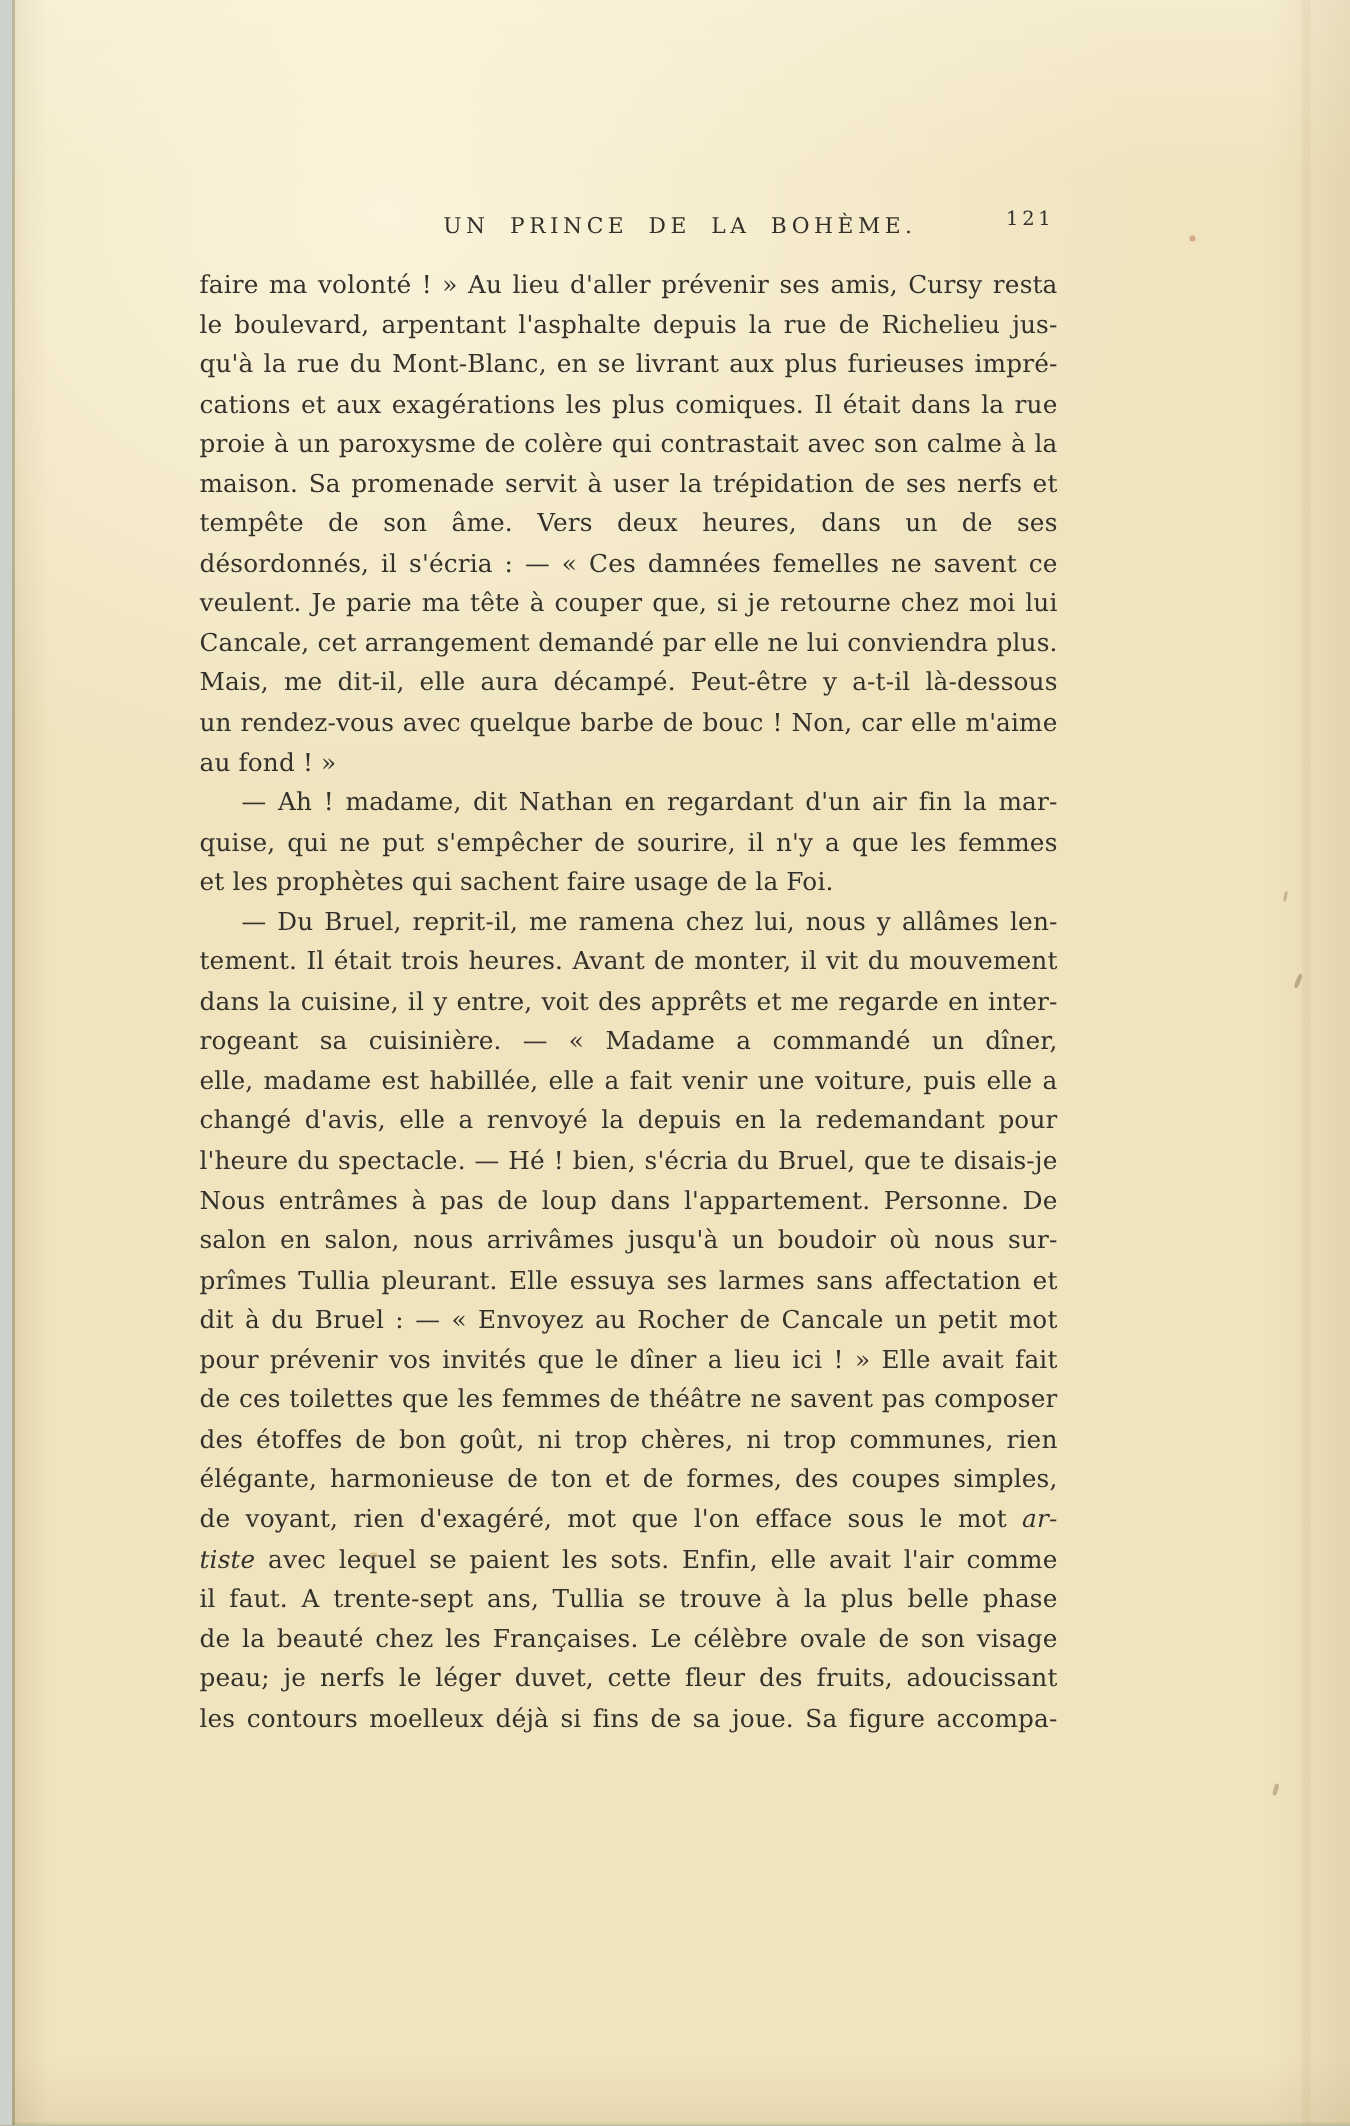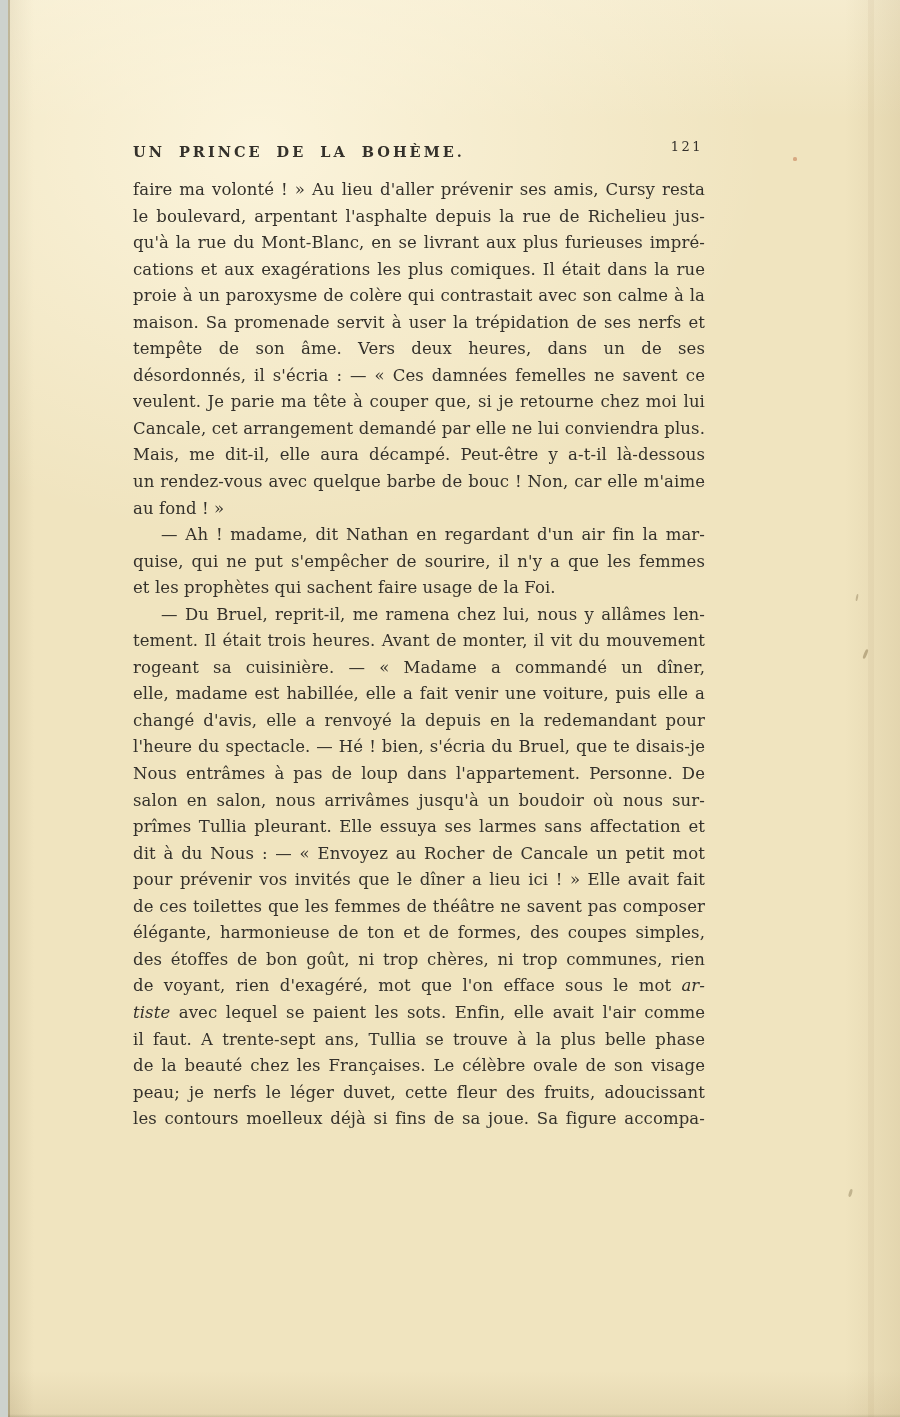--- a/index.html
+++ b/index.html
@@ -33,22 +33,22 @@
   }
   .bottom-edge{
     position:absolute;left:8px;right:0;bottom:0;height:3px;
     background:linear-gradient(180deg, rgba(100,92,70,0) 0%, rgba(100,92,70,0.18) 100%);
   }
   .running-head{
     position:absolute;left:133px;top:143px;width:570px;height:24px;
     color:var(--ink);
   }
   .head-title{
-    display:block;text-align:left;padding-right:92px;
-    font-size:14.5px;font-weight:bold;letter-spacing:3px;word-spacing:6px;
+    display:block;text-align:right;padding-right:92px;
+    font-size:14.5px;font-weight:normal;letter-spacing:3px;word-spacing:6px;
   }
   .folio{
     position:absolute;right:0;top:-4px;
     font-size:13px;letter-spacing:2.5px;font-weight:normal;
   }
   .body{
     position:absolute;left:133px;top:177px;width:572px;color:var(--ink);
   }
   .line{
     height:26.55px;line-height:26.55px;font-size:16.5px;
@@ -90,32 +90,33 @@
       <div class="line"><span>veulent. Je parie ma tête à couper que, si je retourne chez moi lui</span></div>
       <div class="line"><span>Cancale, cet arrangement demandé par elle ne lui conviendra plus.</span></div>
       <div class="line"><span>Mais, me dit-il, elle aura décampé. Peut-être y a-t-il là-dessous</span></div>
       <div class="line"><span>un rendez-vous avec quelque barbe de bouc ! Non, car elle m'aime</span></div>
       <div class="line end"><span>au fond ! »</span></div>
       <div class="line indent"><span>— Ah ! madame, dit Nathan en regardant d'un air fin la mar-</span></div>
       <div class="line"><span>quise, qui ne put s'empêcher de sourire, il n'y a que les femmes</span></div>
       <div class="line end"><span>et les prophètes qui sachent faire usage de la Foi.</span></div>
       <div class="line indent"><span>— Du Bruel, reprit-il, me ramena chez lui, nous y allâmes len-</span></div>
       <div class="line"><span>tement. Il était trois heures. Avant de monter, il vit du mouvement</span></div>
+      <div class="line"><span>dans la cuisine, il y entre, voit des apprêts et me regarde en inter-</span></div>
       <div class="line"><span>rogeant sa cuisinière. — « Madame a commandé un dîner, répondit-</span></div>
       <div class="line"><span>elle, madame est habillée, elle a fait venir une voiture, puis elle a</span></div>
       <div class="line"><span>changé d'avis, elle a renvoyé la depuis en la redemandant pour</span></div>
       <div class="line"><span>l'heure du spectacle. — Hé ! bien, s'écria du Bruel, que te disais-je ! »</span></div>
       <div class="line"><span>Nous entrâmes à pas de loup dans l'appartement. Personne. De</span></div>
       <div class="line"><span>salon en salon, nous arrivâmes jusqu'à un boudoir où nous sur-</span></div>
       <div class="line"><span>prîmes Tullia pleurant. Elle essuya ses larmes sans affectation et</span></div>
-      <div class="line"><span>dit à du Nous : — « Envoyez au Rocher de Cancale un petit mot</span></div>
+      <div class="line"><span>dit à du Bruel : — « Envoyez au Rocher de Cancale un petit mot</span></div>
       <div class="line"><span>pour prévenir vos invités que le dîner a lieu ici ! » Elle avait fait une</span></div>
       <div class="line"><span>de ces toilettes que les femmes de théâtre ne savent pas composer :</span></div>
+      <div class="line"><span>des étoffes de bon goût, ni trop chères, ni trop communes, rien</span></div>
       <div class="line"><span>élégante, harmonieuse de ton et de formes, des coupes simples,</span></div>
-      <div class="line"><span>des étoffes de bon goût, ni trop chères, ni trop communes, rien</span></div>
       <div class="line"><span>de voyant, rien d'exagéré, mot que l'on efface sous le mot </span><span class="it">ar-</span></div>
       <div class="line"><span class="it">tiste</span><span> avec lequel se paient les sots. Enfin, elle avait l'air comme</span></div>
       <div class="line"><span>il faut. A trente-sept ans, Tullia se trouve à la plus belle phase</span></div>
       <div class="line"><span>de la beauté chez les Françaises. Le célèbre ovale de son visage</span></div>
       <div class="line"><span>peau; je nerfs le léger duvet, cette fleur des fruits, adoucissant</span></div>
       <div class="line"><span>les contours moelleux déjà si fins de sa joue. Sa figure accompa-</span></div>
     </div>
 
   <div class="speck s1"></div>
   <div class="speck s2"></div>

